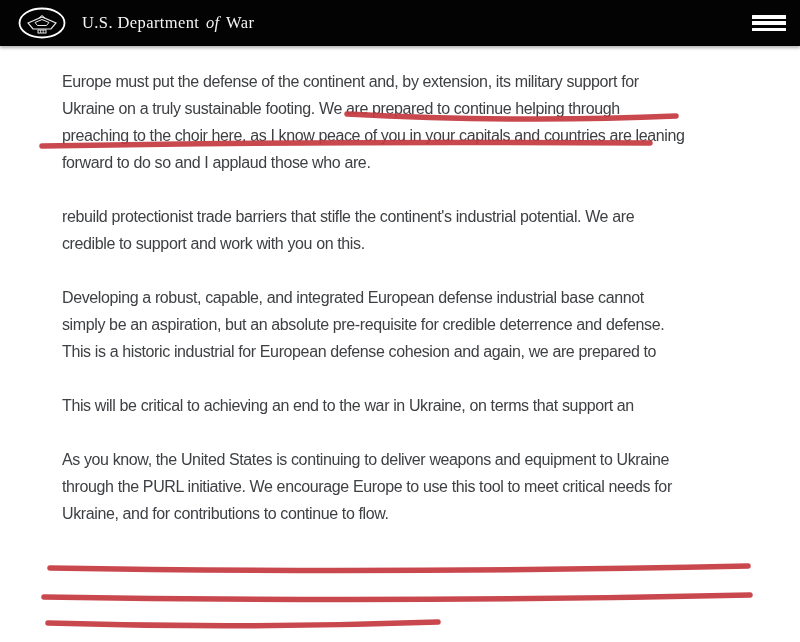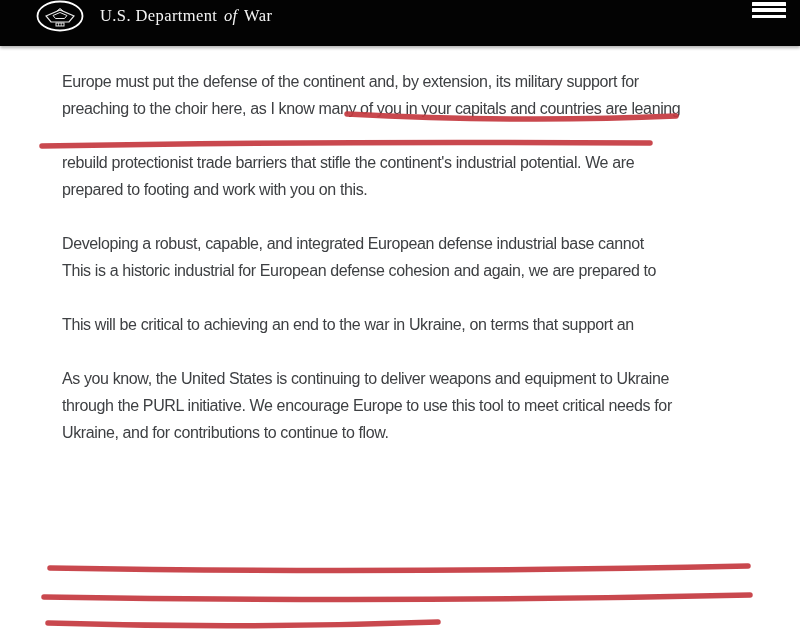--- a/index.html
+++ b/index.html
@@ -8,23 +8,23 @@
     width:800px;height:642px;
     background:#ffffff;
     overflow:hidden;
     font-family:"Liberation Sans","DejaVu Sans",sans-serif;
   }
   
   .site-header{
     position:absolute;top:0;left:0;
     width:800px;height:46px;
     background:#030303;
-    display:flex;align-items:flex-start;
+    display:flex;align-items:center;
     box-sizing:border-box;
-    padding:0 14px 0 36px;
+    padding:0 14px 0 18px;
     box-shadow:0 2px 3px rgba(0,0,0,0.30);
   }
   .brand{display:flex;align-items:center;gap:16px;cursor:pointer;}
   .seal{width:48px;height:32px;display:block;}
   .brand-title{
     color:#f5f5f5;
     font-family:"Liberation Serif","DejaVu Serif",serif;
     font-size:16.5px;
     letter-spacing:0.4px;
     white-space:nowrap;
@@ -92,30 +92,33 @@
       <div class="bar"></div>
       <div class="bar"></div>
       <div class="bar"></div>
     </div>
   </div>
 
   <div class="content">
 
     <p>
       <span class="line">Europe must put the defense of the continent and, by extension, its military support for</span>
-      <span class="line">preaching to the choir here, as I know many of you in your capitals and countries are leaning</span>
+      <span class="line">Ukraine on a truly sustainable footing. We are prepared to continue helping through</span>
+      <span class="line">preaching to the choir here, as I know peace of you in your capitals and countries are leaning</span>
+      <span class="line">forward to do so and I applaud those who are.</span>
     </p>
 
     <p>
       <span class="line">rebuild protectionist trade barriers that stifle the continent's industrial potential. We are</span>
-      <span class="line">prepared to footing and work with you on this.</span>
+      <span class="line">credible to support and work with you on this.</span>
     </p>
 
     <p>
       <span class="line">Developing a robust, capable, and integrated European defense industrial base cannot</span>
+      <span class="line">simply be an aspiration, but an absolute pre-requisite for credible deterrence and defense.</span>
       <span class="line">This is a historic industrial for European defense cohesion and again, we are prepared to</span>
     </p>
 
     <p>
       <span class="line">This will be critical to achieving an end to the war in Ukraine, on terms that support an</span>
     </p>
 
     <p>
       <span class="line">As you know, the United States is continuing to deliver weapons and equipment to Ukraine</span>
       <span class="line">through the PURL initiative. We encourage Europe to use this tool to meet critical needs for</span>

